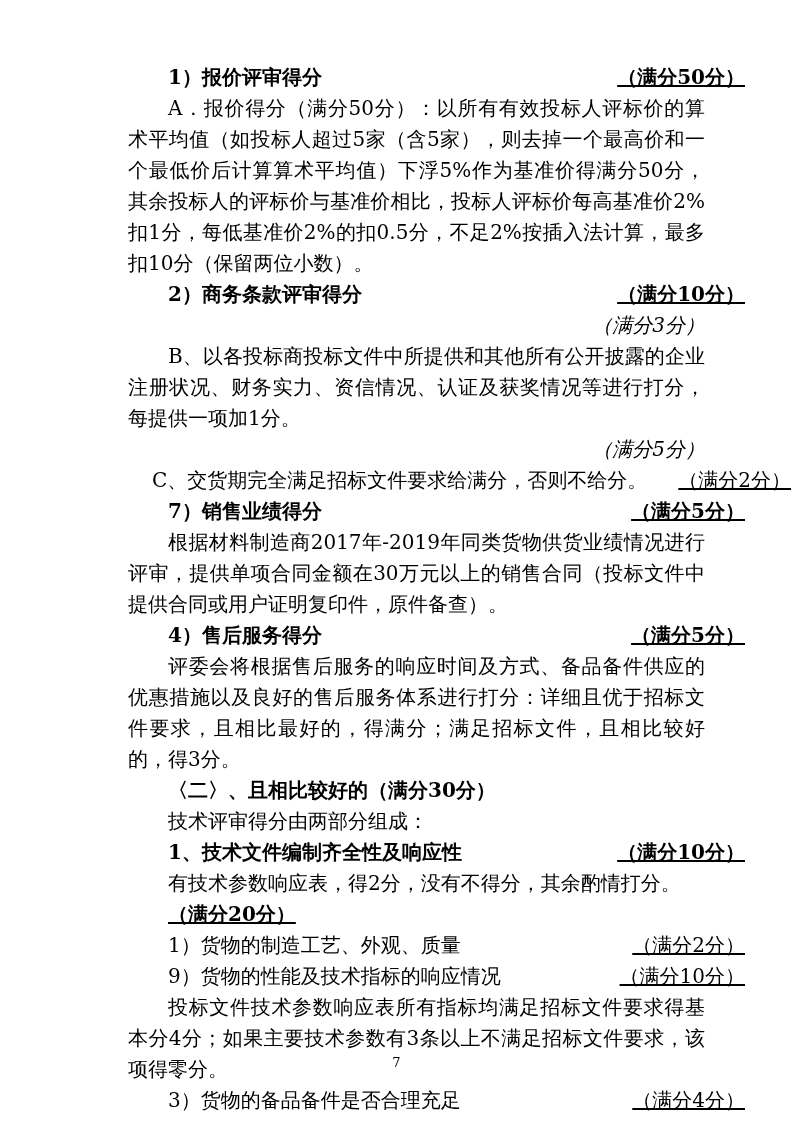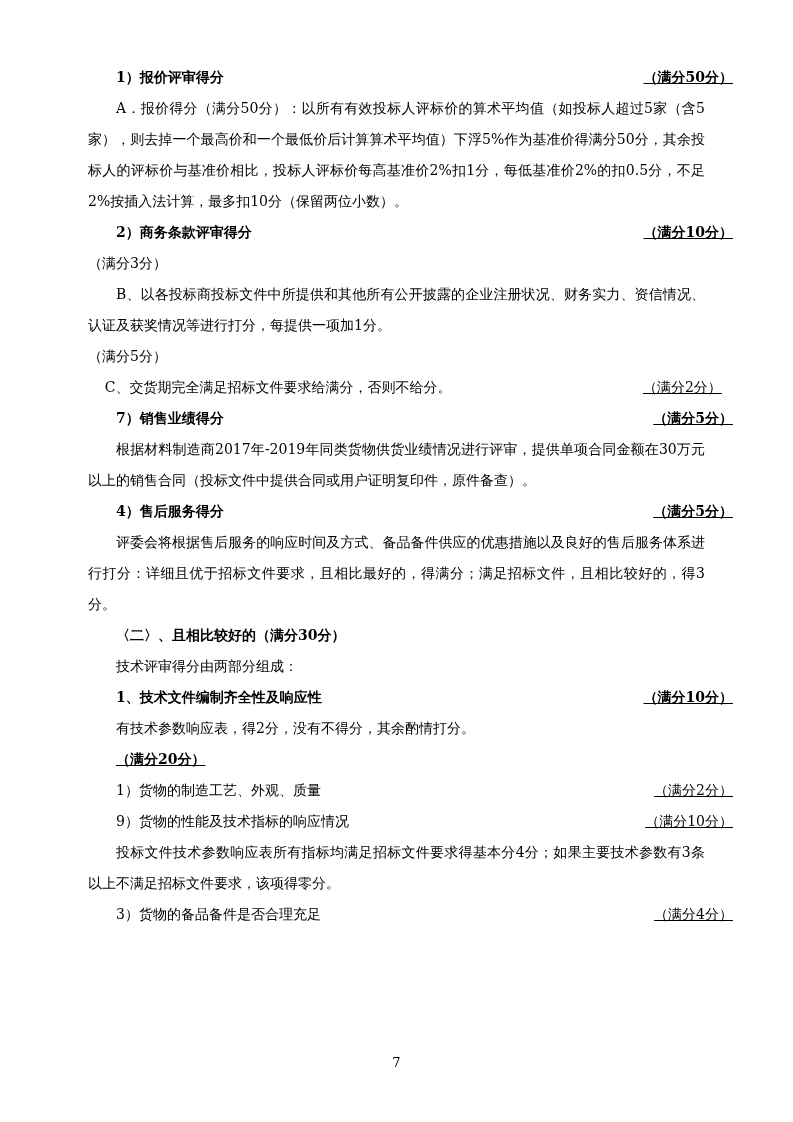--- a/index.html
+++ b/index.html
@@ -17,22 +17,23 @@
   }
   .page {
     position: absolute;
     top: 0; left: 0;
     width: 793px;
     height: 1122px;
     box-sizing: border-box;
     padding: 62px 88px 40px 88px;
   }
   .doc-body {
-    font-size: 14px;
+    font-size: 20px;
     line-height: 31px;
+    margin-left: 40px;
   }
   .para {
     margin: 0;
     text-align: justify;
     text-justify: inter-ideograph;
     position: relative;
   }
   .indent2 {
     text-indent: 2em;
   }
@@ -48,27 +49,30 @@
   }
   .row .left {
     white-space: nowrap;
   }
   .row .right {
     white-space: nowrap;
     text-decoration: underline;
   }
   .score-right {
     display: block;
+    text-align: right;
     white-space: nowrap;
+    font-style: italic;
   }
   .heading-indent {
     padding-left: 2em;
   }
   .heading-indent1 {
     padding-left: 1.2em;
+    gap: 31px;
   }
   .page-number {
     position: absolute;
     bottom: 52px;
     left: 0;
     width: 100%;
     text-align: center;
     font-size: 13px;
     font-family: "DejaVu Serif", "Liberation Serif", serif;
   }

